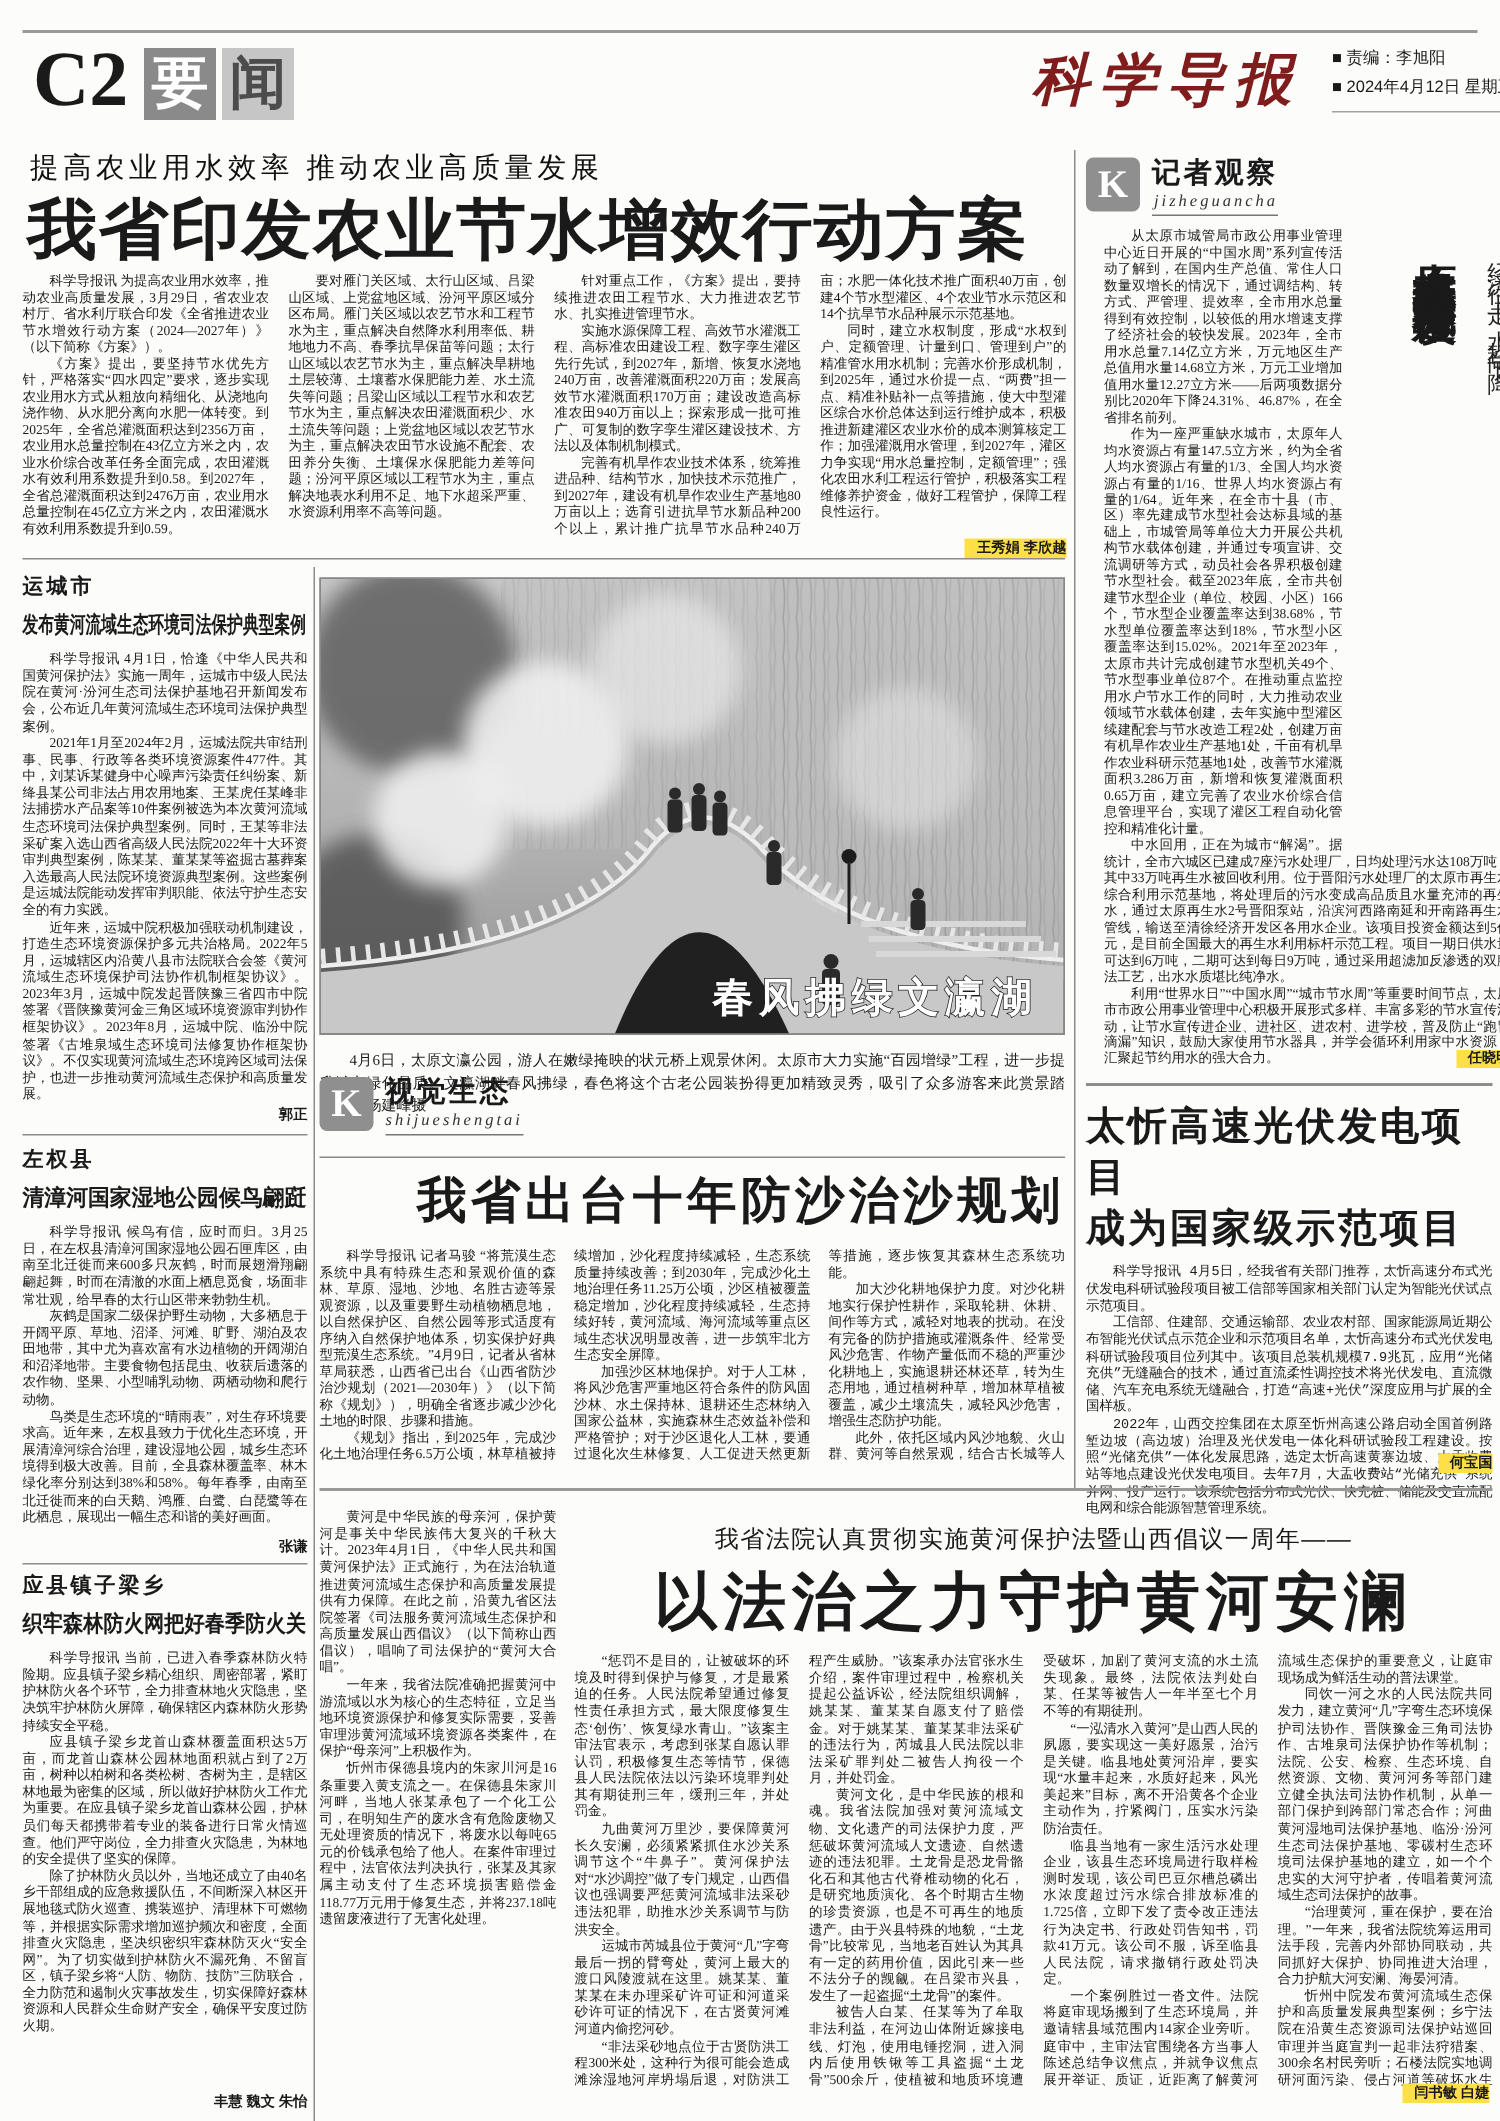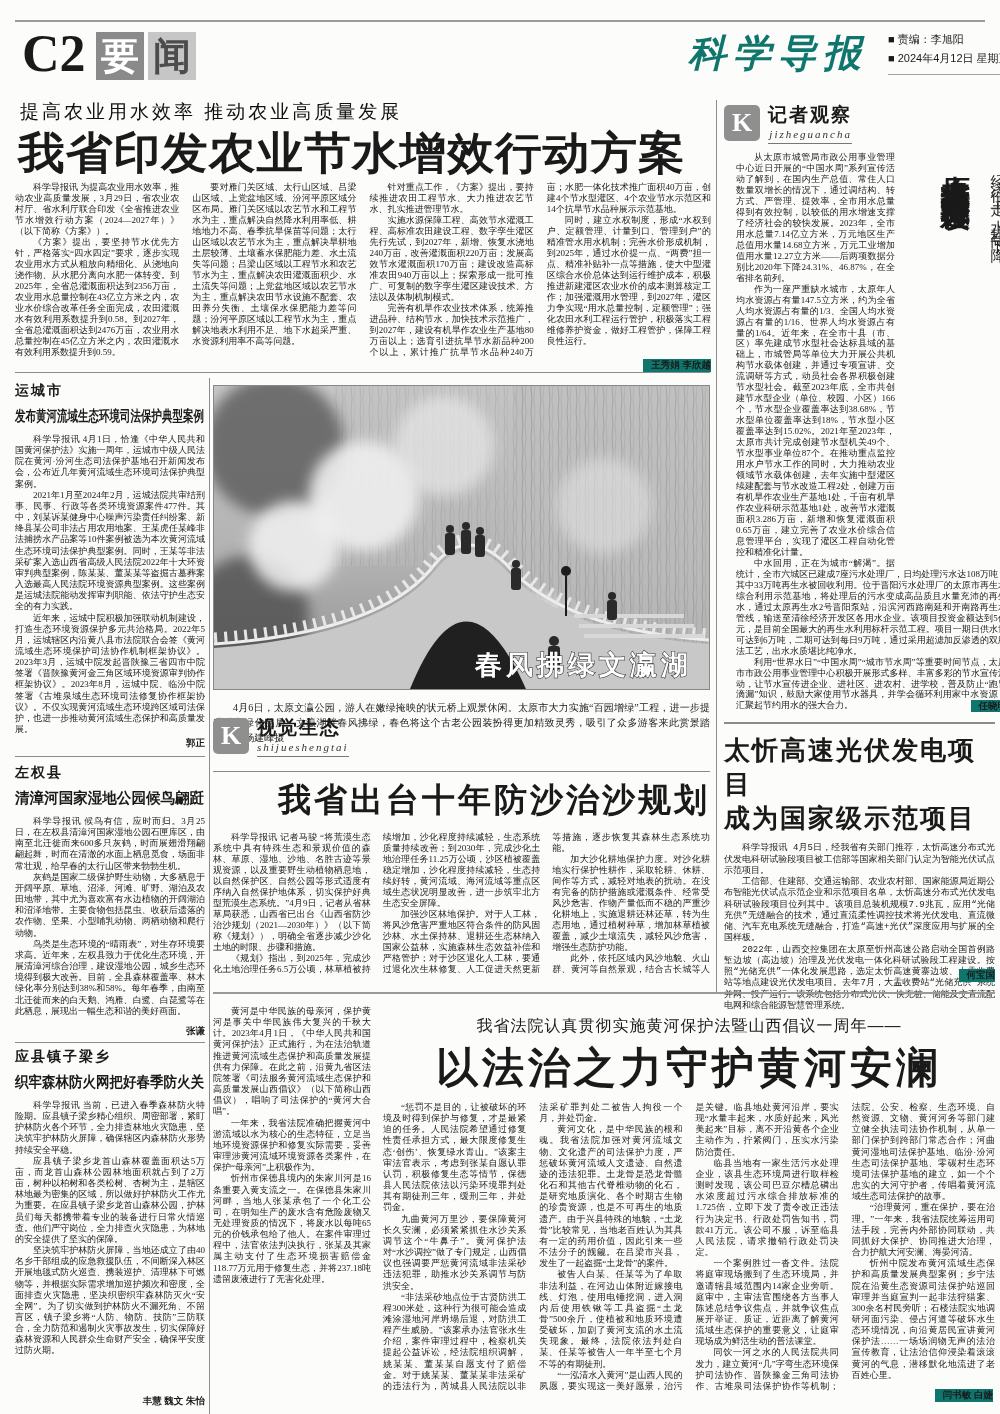--- a/index.html
+++ b/index.html
@@ -8,35 +8,35 @@
   .rule{position:absolute;background:#8c8c8c;}
   
   .top-rule{left:15px;top:20px;width:970px;height:2px;background:#9a9a9a;}
   .page-code{position:absolute;left:22px;top:26px;font-family:"Liberation Serif",serif;
              font-weight:bold;font-size:52px;line-height:56px;}
   .sec-box{position:absolute;top:32px;width:48px;height:48px;text-align:center;line-height:48px;
            font-family:"Liberation Sans",sans-serif;font-weight:bold;font-size:38px;}
   .sec-box.b1{left:96px;background:#8a8a8a;color:#ffffff;}
   .sec-box.b2{left:148px;background:#c6c6c6;color:#4c4c4c;}
   .masthead{position:absolute;left:688px;top:28px;font-style:italic;font-weight:bold;
-            font-size:38px;letter-spacing:7px;color:#0f766e;font-family:"Liberation Serif",serif;}
+            font-size:38px;letter-spacing:7px;color:#7f1d1d;font-family:"Liberation Serif",serif;}
   .pub-info{position:absolute;left:888px;top:30px;width:146px;font-size:11px;line-height:1.75;
             font-family:"Liberation Sans",sans-serif;border-bottom:1px solid #a3a3a3;padding-bottom:5px;}
   
   .lead-kicker{position:absolute;left:20px;top:99px;font-family:"Liberation Sans",sans-serif;
                font-size:19px;letter-spacing:3px;color:#111;}
   .lead-headline{position:absolute;left:18px;top:124px;font-family:"Liberation Sans",sans-serif;
                  font-weight:bold;font-size:44px;letter-spacing:1px;white-space:nowrap;
                  transform:scaleX(1.06);transform-origin:0 50%;}
   .lead-bodywrap{position:absolute;left:15px;top:182px;width:696px;height:190px;}
   .cols{height:100%;overflow:hidden;text-align:justify;font-size:9px;line-height:1.22;}
   .cols p,.flow p{margin:0;text-indent:2em;}
   .c4{column-count:4;column-gap:13px;}
   .c3{column-count:3;column-gap:12px;}
-  .authors{position:absolute;right:0;bottom:0;background:#0f766e;padding-left:8px;
+  .authors{position:absolute;right:0;bottom:0;background:#fde047;padding-left:8px;
            font-weight:bold;font-size:9.5px;font-family:"Liberation Sans",sans-serif;}
   .hr-lead{left:15px;top:372px;width:695px;height:1px;}
   
   .vr-center{left:716px;top:100px;width:1px;height:892px;}
   .vr-left{left:209px;top:378px;width:1px;height:1036px;}
   
   .kbrand{position:absolute;display:flex;align-items:center;gap:8px;}
   .kbrand .klogo{width:36px;height:36px;background:#8f8f8f;color:#fff;border-radius:5px;
                  font-family:"Liberation Serif",serif;font-weight:bold;font-size:26px;
                  text-align:center;line-height:36px;flex:none;}
@@ -185,21 +185,21 @@
     <div class="l-author">张谦</div>
   </div>
   <div class="rule hr-l2"></div>
 
   <div class="larticle" style="top:1048px;height:360px;">
     <div class="l-kicker">应县镇子梁乡</div>
     <div class="l-head" style="transform:scaleX(.90);">织牢森林防火网把好春季防火关</div>
     <div class="l-body flow" style="height:292px;">
         <p>科学导报讯 当前，已进入春季森林防火特险期。应县镇子梁乡精心组织、周密部署，紧盯护林防火各个环节，全力排查林地火灾隐患，坚决筑牢护林防火屏障，确保辖区内森林防火形势持续安全平稳。</p>
         <p>应县镇子梁乡龙首山森林覆盖面积达5万亩，而龙首山森林公园林地面积就占到了2万亩，树种以柏树和各类松树、杏树为主，是辖区林地最为密集的区域，所以做好护林防火工作尤为重要。在应县镇子梁乡龙首山森林公园，护林员们每天都携带着专业的装备进行日常火情巡查。他们严守岗位，全力排查火灾隐患，为林地的安全提供了坚实的保障。</p>
-        <p>坚决筑牢护林防火屏障，当地还成立了由40名乡干部组成的应急救援队伍，不间断深入林区开展地毯式防火巡查、携装巡护、清理林下可燃物等，并根据实际需求增加巡护频次和密度，全面排查火灾隐患，坚决织密织牢森林防灭火“安全网”。为了切实做到护林防火不漏死角、不留盲区，镇子梁乡将“人防、物防、技防”三防联合，全力防范和遏制火灾事故发生，切实保障好森林资源和人民群众生命财产安全，确保平安度过防火期。</p>
+        <p>除了护林防火员以外，当地还成立了由40名乡干部组成的应急救援队伍，不间断深入林区开展地毯式防火巡查、携装巡护、清理林下可燃物等，并根据实际需求增加巡护频次和密度，全面排查火灾隐患，坚决织密织牢森林防灭火“安全网”。为了切实做到护林防火不漏死角、不留盲区，镇子梁乡将“人防、物防、技防”三防联合，全力防范和遏制火灾事故发生，切实保障好森林资源和人民群众生命财产安全，确保平安度过防火期。</p>
       </div>
     <div class="l-author">丰慧  魏文  朱怡</div>
   </div>
 
   <div class="photo">
     <svg width="495" height="303" viewBox="0 0 495 303" xmlns="http://www.w3.org/2000/svg">
       <defs>
         <linearGradient id="sky" x1="0" y1="0" x2="0" y2="1">
           <stop offset="0" stop-color="#c9c9c9"></stop>
             <stop offset=".6" stop-color="#b0b0b0"></stop>
@@ -280,20 +280,21 @@
     <div class="b-col1 flow">
         <p>黄河是中华民族的母亲河，保护黄河是事关中华民族伟大复兴的千秋大计。2023年4月1日，《中华人民共和国黄河保护法》正式施行，为在法治轨道推进黄河流域生态保护和高质量发展提供有力保障。在此之前，沿黄九省区法院签署《司法服务黄河流域生态保护和高质量发展山西倡议》（以下简称山西倡议），唱响了司法保护的“黄河大合唱”。</p>
         <p>一年来，我省法院准确把握黄河中游流域以水为核心的生态特征，立足当地环境资源保护和修复实际需要，妥善审理涉黄河流域环境资源各类案件，在保护“母亲河”上积极作为。</p>
         <p>忻州市保德县境内的朱家川河是16条重要入黄支流之一。在保德县朱家川河畔，当地人张某承包了一个化工公司，在明知生产的废水含有危险废物又无处理资质的情况下，将废水以每吨65元的价钱承包给了他人。在案件审理过程中，法官依法判决执行，张某及其家属主动支付了生态环境损害赔偿金118.77万元用于修复生态，并将237.18吨遗留废液进行了无害化处理。</p>
       </div>
     <div class="b-kicker">我省法院认真贯彻实施黄河保护法暨山西倡议一周年——</div>
     <div class="b-headline">以法治之力守护黄河安澜</div>
     <div class="b-body cols c4 flow">
         <p>“惩罚不是目的，让被破坏的环境及时得到保护与修复，才是最紧迫的任务。人民法院希望通过修复性责任承担方式，最大限度修复生态‘创伤’、恢复绿水青山。”该案主审法官表示，考虑到张某自愿认罪认罚，积极修复生态等情节，保德县人民法院依法以污染环境罪判处其有期徒刑三年，缓刑三年，并处罚金。</p>
         <p>九曲黄河万里沙，要保障黄河长久安澜，必须紧紧抓住水沙关系调节这个“牛鼻子”。黄河保护法对“水沙调控”做了专门规定，山西倡议也强调要严惩黄河流域非法采砂违法犯罪，助推水沙关系调节与防洪安全。</p>
+        <p>运城市芮城县位于黄河“几”字弯最后一拐的臂弯处，黄河上最大的渡口风陵渡就在这里。姚某某、董某某在未办理采矿许可证和河道采砂许可证的情况下，在古贤黄河滩河道内偷挖河砂。</p>
         <p>“非法采砂地点位于古贤防洪工程300米处，这种行为很可能会造成滩涂湿地河岸坍塌后退，对防洪工程产生威胁。”该案承办法官张水生介绍，案件审理过程中，检察机关提起公益诉讼，经法院组织调解，姚某某、董某某自愿支付了赔偿金。对于姚某某、董某某非法采矿的违法行为，芮城县人民法院以非法采矿罪判处二被告人拘役一个月，并处罚金。</p>
         <p>黄河文化，是中华民族的根和魂。我省法院加强对黄河流域文物、文化遗产的司法保护力度，严惩破坏黄河流域人文遗迹、自然遗迹的违法犯罪。土龙骨是恐龙骨骼化石和其他古代脊椎动物的化石，是研究地质演化、各个时期古生物的珍贵资源，也是不可再生的地质遗产。由于兴县特殊的地貌，“土龙骨”比较常见，当地老百姓认为其具有一定的药用价值，因此引来一些不法分子的觊觎。在吕梁市兴县，发生了一起盗掘“土龙骨”的案件。</p>
         <p>被告人白某、任某等为了牟取非法利益，在河边山体附近嫁接电线、灯泡，使用电锤挖洞，进入洞内后使用铁锹等工具盗掘“土龙骨”500余斤，使植被和地质环境遭受破坏，加剧了黄河支流的水土流失现象。最终，法院依法判处白某、任某等被告人一年半至七个月不等的有期徒刑。</p>
         <p>“一泓清水入黄河”是山西人民的夙愿，要实现这一美好愿景，治污是关键。临县地处黄河沿岸，要实现“水量丰起来，水质好起来，风光美起来”目标，离不开沿黄各个企业主动作为，拧紧阀门，压实水污染防治责任。</p>
         <p>临县当地有一家生活污水处理企业，该县生态环境局进行取样检测时发现，该公司巴豆尔槽总磷出水浓度超过污水综合排放标准的1.725倍，立即下发了责令改正违法行为决定书、行政处罚告知书，罚款41万元。该公司不服，诉至临县人民法院，请求撤销行政处罚决定。</p>
         <p>一个案例胜过一沓文件。法院将庭审现场搬到了生态环境局，并邀请辖县域范围内14家企业旁听。庭审中，主审法官围绕各方当事人陈述总结争议焦点，并就争议焦点展开举证、质证，近距离了解黄河流域生态保护的重要意义，让庭审现场成为鲜活生动的普法课堂。</p>
         <p>同饮一河之水的人民法院共同发力，建立黄河“几”字弯生态环境保护司法协作、晋陕豫金三角司法协作、古堆泉司法保护协作等机制；法院、公安、检察、生态环境、自然资源、文物、黄河河务等部门建立健全执法司法协作机制，从单一部门保护到跨部门常态合作；河曲黄河湿地司法保护基地、临汾·汾河生态司法保护基地、零碳村生态环境司法保护基地的建立，如一个个忠实的大河守护者，传唱着黄河流域生态司法保护的故事。</p>
         <p>“治理黄河，重在保护，要在治理。”一年来，我省法院统筹运用司法手段，完善内外部协同联动，共同抓好大保护、协同推进大治理，合力护航大河安澜、海晏河清。</p>
         <p>忻州中院发布黄河流域生态保护和高质量发展典型案例；乡宁法院在沿黄生态资源司法保护站巡回审理并当庭宣判一起非法狩猎案、300余名村民旁听；石楼法院实地调研河面污染、侵占河道等破坏水生态环境情况，向沿黄居民宣讲黄河保护法……一场场润物无声的法治宣传教育，让法治信仰浸染着滚滚黄河的气息，潜移默化地流进了老百姓心里。</p>
       </div>

